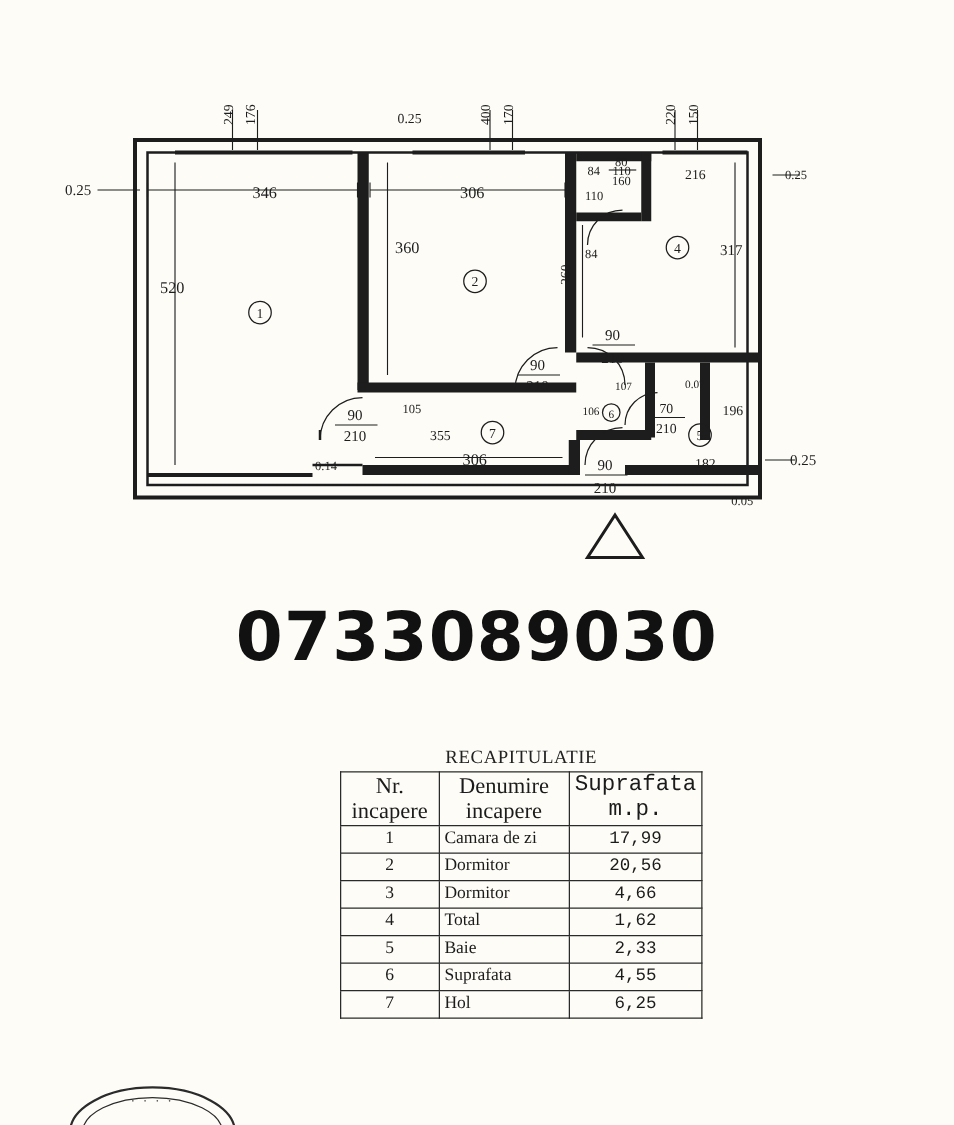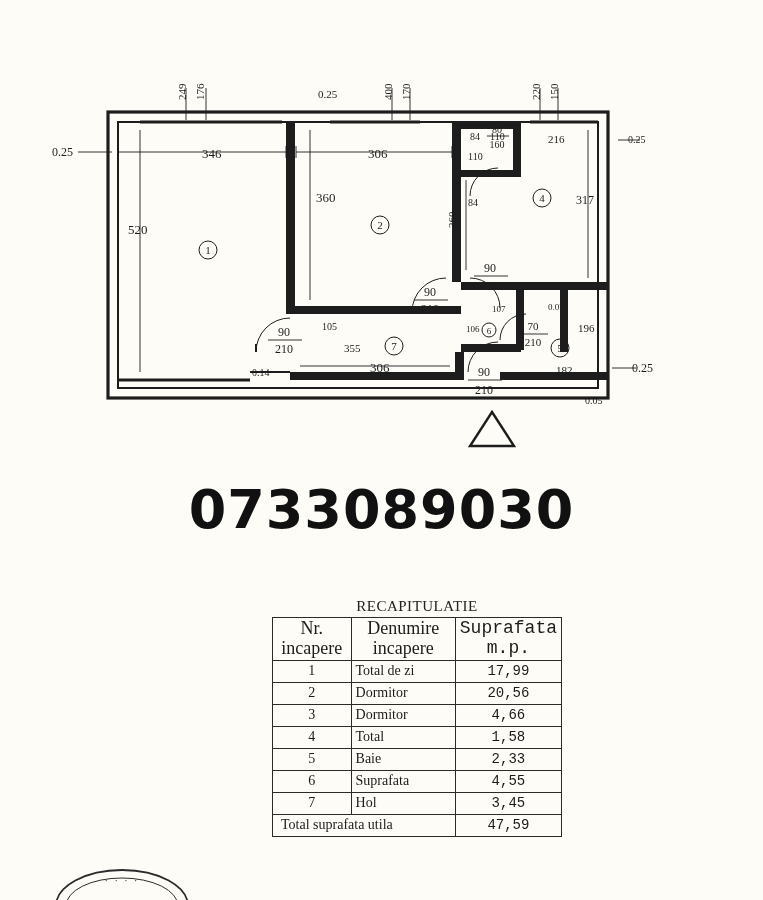--- a/index.html
+++ b/index.html
@@ -272,58 +272,54 @@
             <div>incapere</div>
           </td>
           <td class="c-area">
             <div>Suprafata</div>
             <div>m.p.</div>
           </td>
         </tr>
 
         <tr>
           <td class="c-nr">1</td>
-          <td class="c-name">Total de zi</td>
+          <td class="c-name">Camara de zi</td>
           <td class="c-area">17,99</td>
         </tr>
         <tr>
           <td class="c-nr">2</td>
           <td class="c-name">Dormitor</td>
           <td class="c-area">20,56</td>
         </tr>
         <tr>
           <td class="c-nr">3</td>
           <td class="c-name">Dormitor</td>
           <td class="c-area">4,66</td>
         </tr>
         <tr>
           <td class="c-nr">4</td>
           <td class="c-name">Total</td>
-          <td class="c-area">1,58</td>
+          <td class="c-area">1,62</td>
         </tr>
         <tr>
           <td class="c-nr">5</td>
           <td class="c-name">Baie</td>
           <td class="c-area">2,33</td>
         </tr>
         <tr>
           <td class="c-nr">6</td>
           <td class="c-name">Suprafata</td>
           <td class="c-area">4,55</td>
         </tr>
         <tr>
           <td class="c-nr">7</td>
           <td class="c-name">Hol</td>
-          <td class="c-area">3,45</td>
-        </tr>
-
-        <tr class="total">
-          <td class="c-total" colspan="2">Total suprafata utila</td>
-          <td class="c-area">47,59</td>
-        </tr>
+          <td class="c-area">6,25</td>
+        </tr>
+
       </tbody>
     </table>
   </div>
 
   <div class="stamp-bottom">
     <svg width="140" height="48" viewBox="0 0 140 48">
       <ellipse cx="70" cy="44" rx="66" ry="36" fill="none" stroke="#2b2b2b" stroke-width="1.8"></ellipse>
       <ellipse cx="70" cy="44" rx="56" ry="28" fill="none" stroke="#2b2b2b" stroke-width="1"></ellipse>
       <text x="70" y="22" font-size="10" text-anchor="middle" fill="#2b2b2b" font-family="'Liberation Serif',serif" letter-spacing="2">· · · ·</text>
     </svg>

